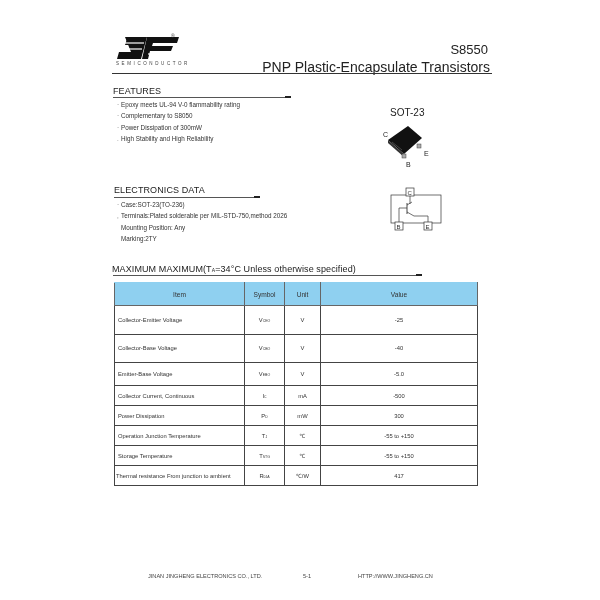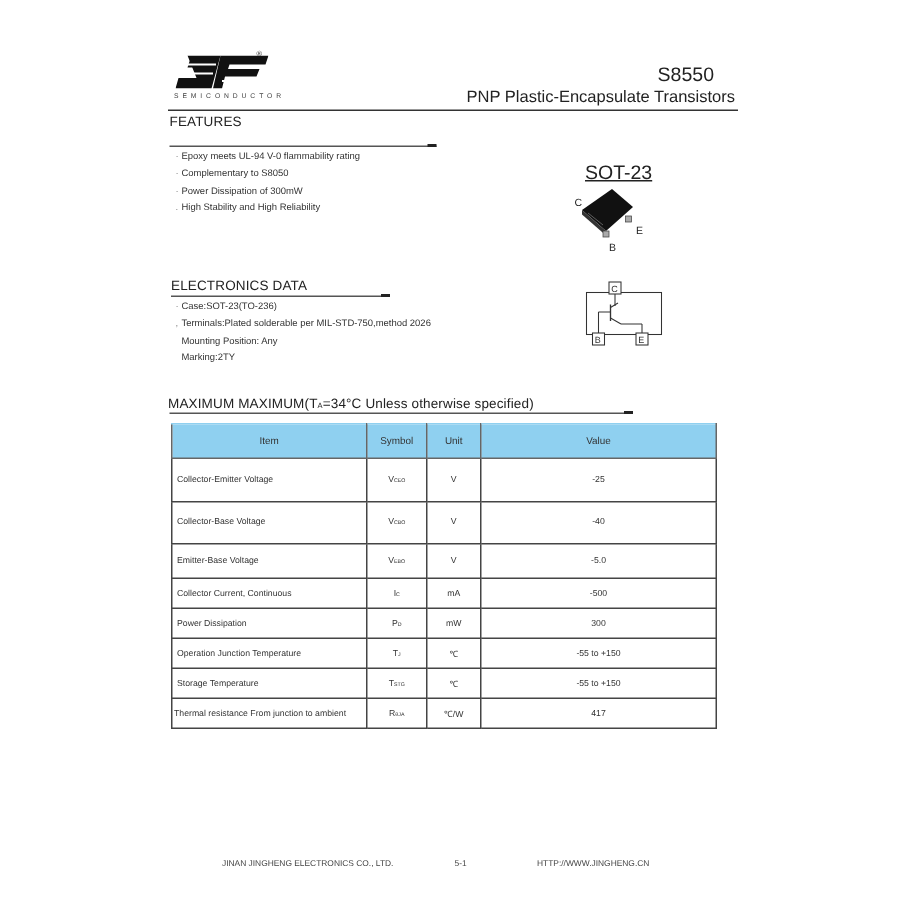--- a/index.html
+++ b/index.html
@@ -4,34 +4,34 @@
   <style>
     html, body { margin: 0; padding: 0; background: #ffffff; }
     body { width: 600px; height: 600px; position: relative; overflow: hidden;
            font-family: "Liberation Sans", sans-serif; color: #222; }
     .abs { position: absolute; }
 
     
     .logo { left: 117px; top: 37px; width: 62px; height: 22px; }
     .logo-reg { left: 171px; top: 33px; font-size: 5px; color:#333; }
     .logo-sub { left: 116px; top: 61px; font-size: 4.5px; letter-spacing: 2.6px; color: #444; }
-    .title { right: 124px; top: 42px; font-size: 13px; color: #222; }
-    .subtitle { right: 110px; top: 59px; font-size: 11px; color: #222; }
+    .title { right: 112px; top: 42px; font-size: 13px; color: #222; }
+    .subtitle { right: 110px; top: 59px; font-size: 14px; color: #222; }
     .head-rule { left: 112px; top: 73px; width: 380px; height: 1px; background: #333; }
 
     
     .section-h { font-size: 9px; color: #222; letter-spacing: 0.1px; }
     .section-rule { height: 1px; background: #555; }
     .section-mark { width: 6px; height: 2px; background: #222; }
 
     .bullets { font-size: 6.3px; line-height: 11.3px; color: #333; }
     .bullets div { white-space: nowrap; }
     .bullets .dot { display: inline-block; width: 4px; color: #888; }
 
-    .sot-label { left: 390px; top: 107px; font-size: 13px; text-decoration: underline; color: #222; }
+    .sot-label { left: 390px; top: 107px; font-size: 10px; color: #222; }
 
     
     table.ratings { position: absolute; left: 114px; top: 282px; width: 364px;
                     border-collapse: collapse; font-size: 5.8px; color: #333; }
     table.ratings th { background: #8fd0f0; font-weight: normal; height: 20px;
                        border: 1px solid #666; border-top: 1px solid #8fd0f0; font-size: 6.6px; color:#333; }
     table.ratings td { border: 1px solid #444; text-align: center; }
     table.ratings td.item { text-align: left; padding-left: 3px; }
     table.ratings tr.r-tall td { height: 25.5px; }
     table.ratings tr.r-short td { height: 17px; }
@@ -49,21 +49,21 @@
   <line x1="5" y1="6" x2="27" y2="6" stroke="#fff" stroke-width="1.2"></line>
   <line x1="3" y1="12" x2="25" y2="12" stroke="#fff" stroke-width="1.2"></line>
   <line x1="31" y1="17" x2="58" y2="17" stroke="#fff" stroke-width="1.2"></line>
 </svg>
 <div class="abs logo-reg">®</div>
 <div class="abs logo-sub">SEMICONDUCTOR</div>
 <div class="abs title">S8550</div>
 <div class="abs subtitle">PNP Plastic-Encapsulate Transistors</div>
 <div class="abs head-rule"></div>
 
-<div class="abs section-h" style="left:113px;top:76px;">FEATURES</div>
+<div class="abs section-h" style="left:113px;top:86px;">FEATURES</div>
 <div class="abs section-rule" style="left:113px;top:97px;width:178px;"></div>
 <div class="abs section-mark" style="left:285px;top:96px;"></div>
 <div class="abs bullets" style="left:117px;top:99px;">
   <div><span class="dot">·</span><span>Epoxy meets UL-94 V-0 flammability rating</span></div>
   <div><span class="dot">·</span><span>Complementary to S8050</span></div>
   <div><span class="dot">·</span><span>Power  Dissipation of 300mW</span></div>
   <div><span class="dot">.</span><span>High Stability and High Reliability</span></div>
 </div>
 
 <div class="abs sot-label">SOT-23</div>

